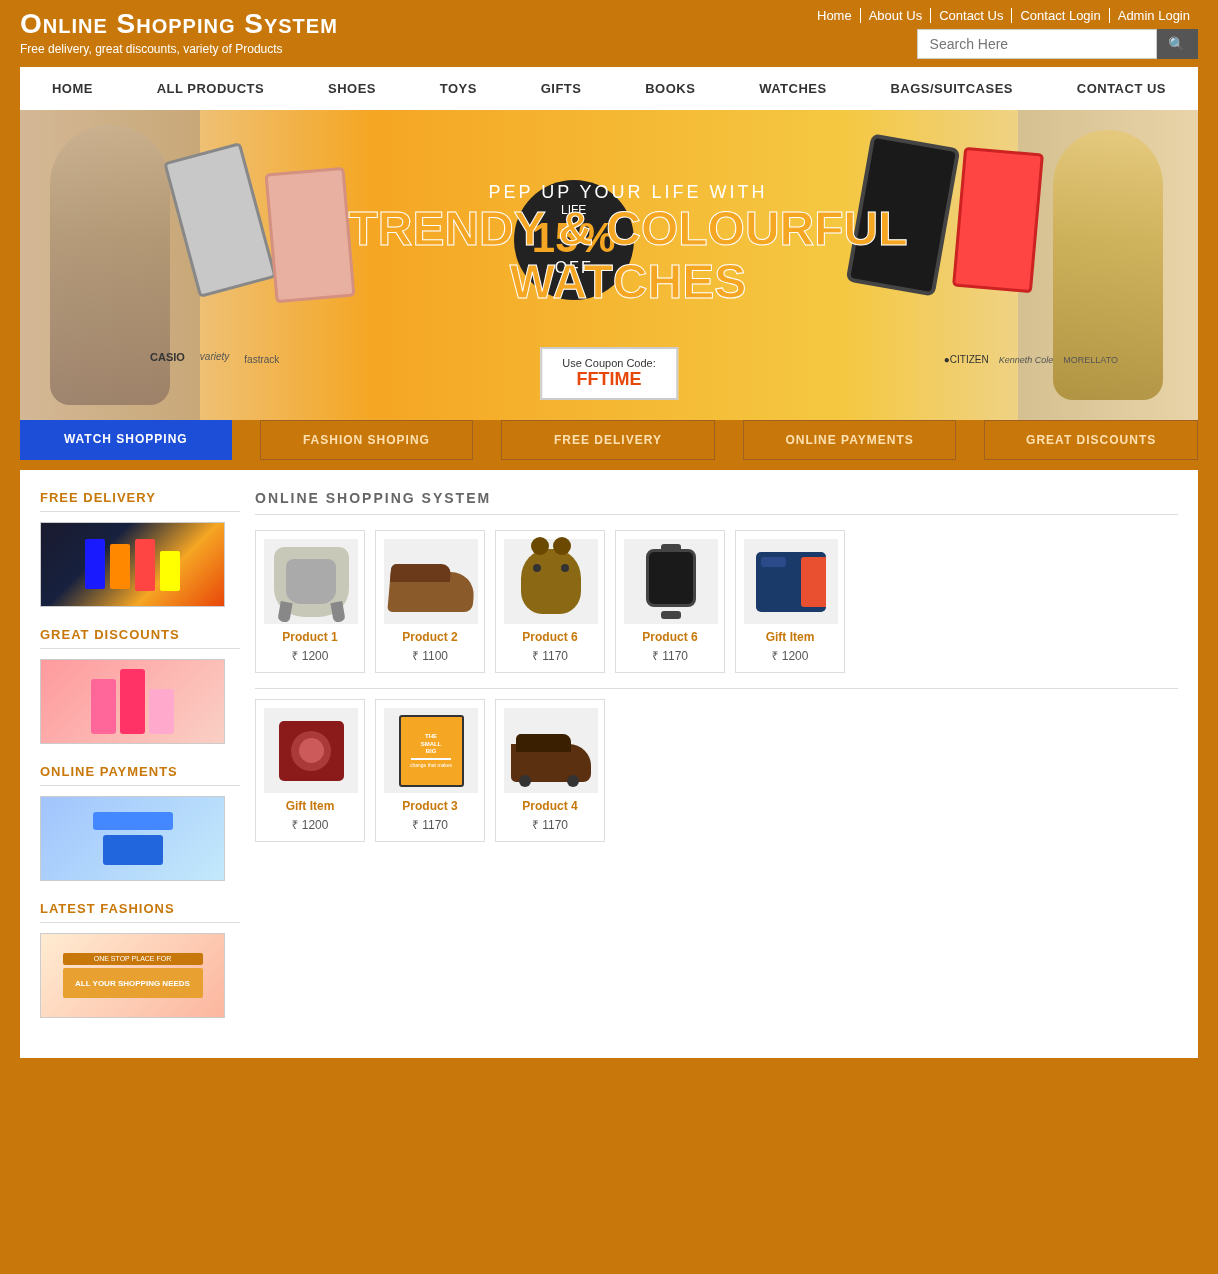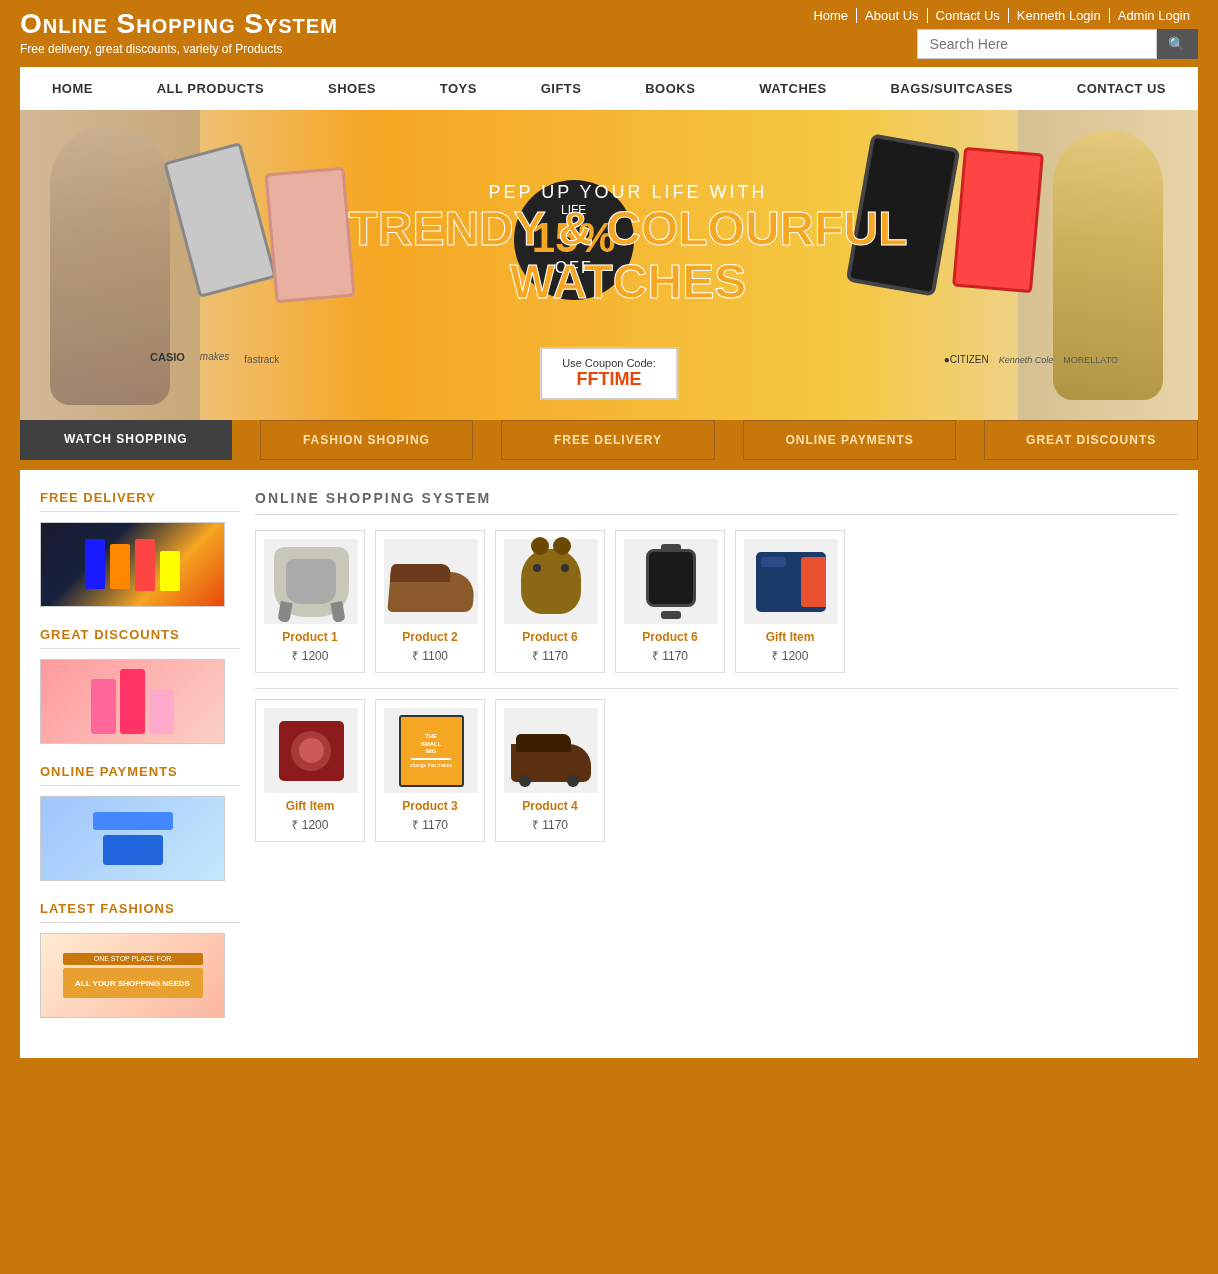--- a/index.html
+++ b/index.html
@@ -157,21 +157,21 @@
     .banner-tab {
       flex: 1;
       padding: 12px 5px;
       text-align: center;
       font-size: 12px;
       font-weight: bold;
       letter-spacing: 1px;
       cursor: pointer;
       color: white;
     }
-    .banner-tab.active { background: #404040; color: white; }
+    .banner-tab.active { background: #1d4ed8; color: white; }
     .banner-tab:not(.active) { background: #c8780a; color: #ffe0b0; border: 1px solid #a06020; margin-left: 28px; }
 
     
     .main-content {
       background: #c8780a;
       padding: 10px 20px 20px;
     }
     .content-inner {
       background: white;
       display: flex;
@@ -279,21 +279,21 @@
 <div class="top-bar">
   <div class="logo-area">
     <div class="logo-title">Online Shopping System</div>
     <div class="logo-subtitle">Free delivery, great discounts, variety of Products</div>
   </div>
   <div class="top-right">
     <div class="top-links">
       <a href="#">Home</a>
       <a href="#">About Us</a>
       <a href="#">Contact Us</a>
-      <a href="#">Kenneth Login</a>
+      <a href="#">Contact Login</a>
       <a href="#">Admin Login</a>
     </div>
     <div class="search-bar">
       <input type="text" placeholder="Search Here" style="">
       <button class="search-btn">🔍</button>
     </div>
   </div>
 </div>
 
 <nav>
@@ -345,21 +345,21 @@
       <div class="off">OFF</div>
     </div>
 
     <div class="coupon-box">
       <div class="use">Use Coupon Code:</div>
       <div class="code">FFTIME</div>
     </div>
 
     <div style="position:absolute;bottom:55px;left:130px;display:flex;gap:15px;z-index:3;align-items:center;">
       <span style="font-weight:bold;font-size:11px;color:#333;">CASIO</span>
-      <span style="font-style:italic;font-size:10px;color:#555;">makes</span>
+      <span style="font-style:italic;font-size:10px;color:#555;">variety</span>
       <span style="font-size:10px;color:#555;margin-top:6px;">fastrack</span>
     </div>
     <div style="position:absolute;bottom:55px;right:80px;display:flex;gap:10px;z-index:3;align-items:center;">
       <span style="font-size:10px;color:#333;">●CITIZEN</span>
       <span style="font-size:9px;color:#555;font-style:italic;">Kenneth Cole</span>
       <span style="font-size:9px;color:#555;">MORELLATO</span>
     </div>
   </div>
 
   <div class="banner-tabs">

